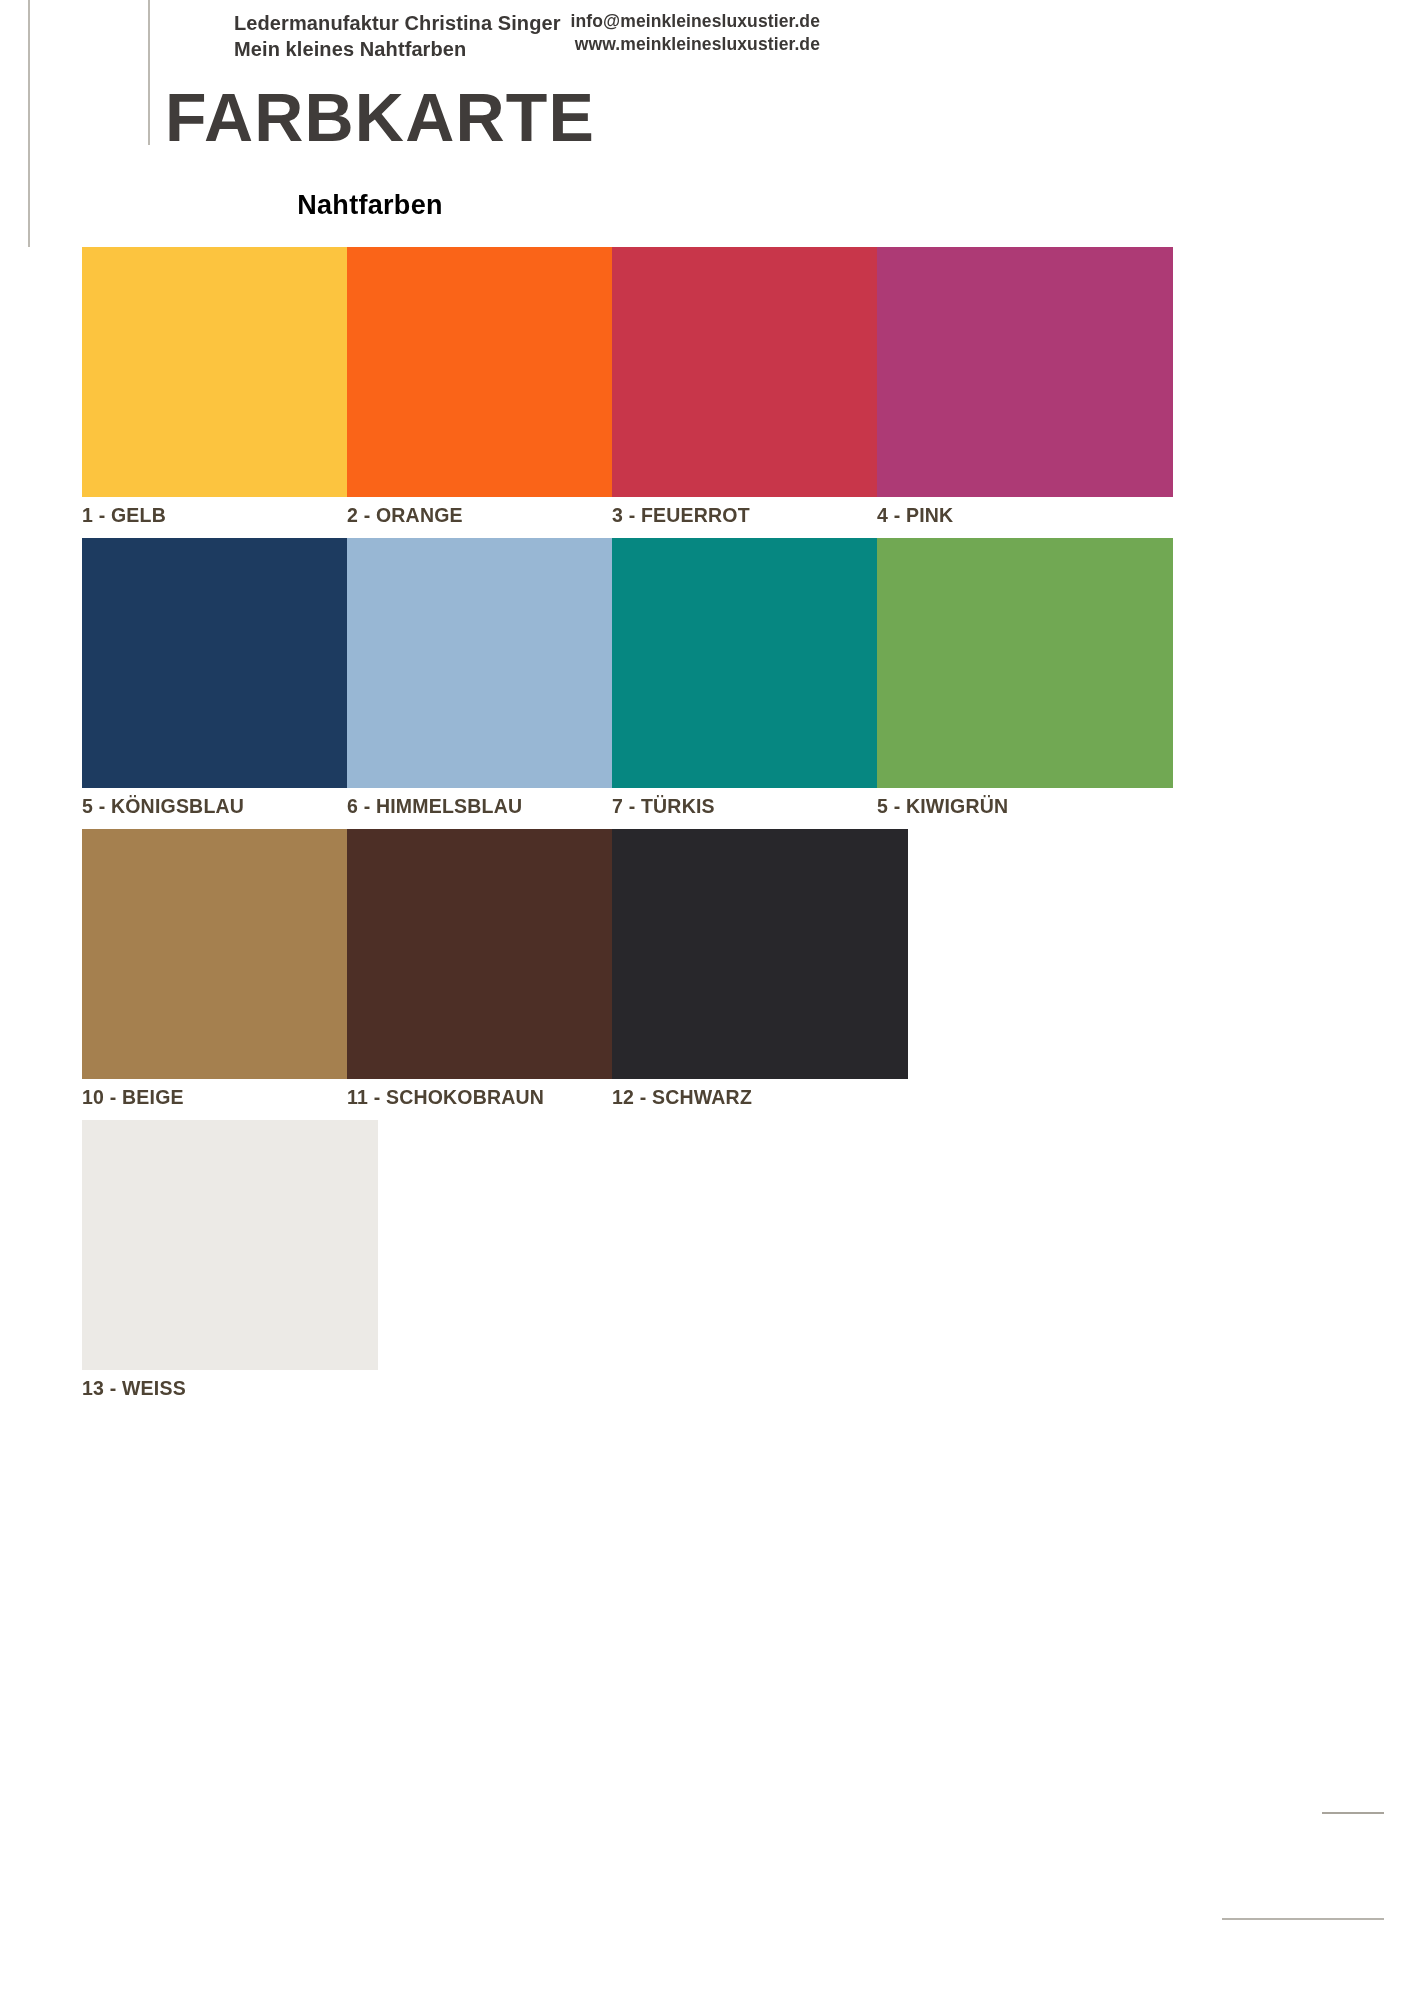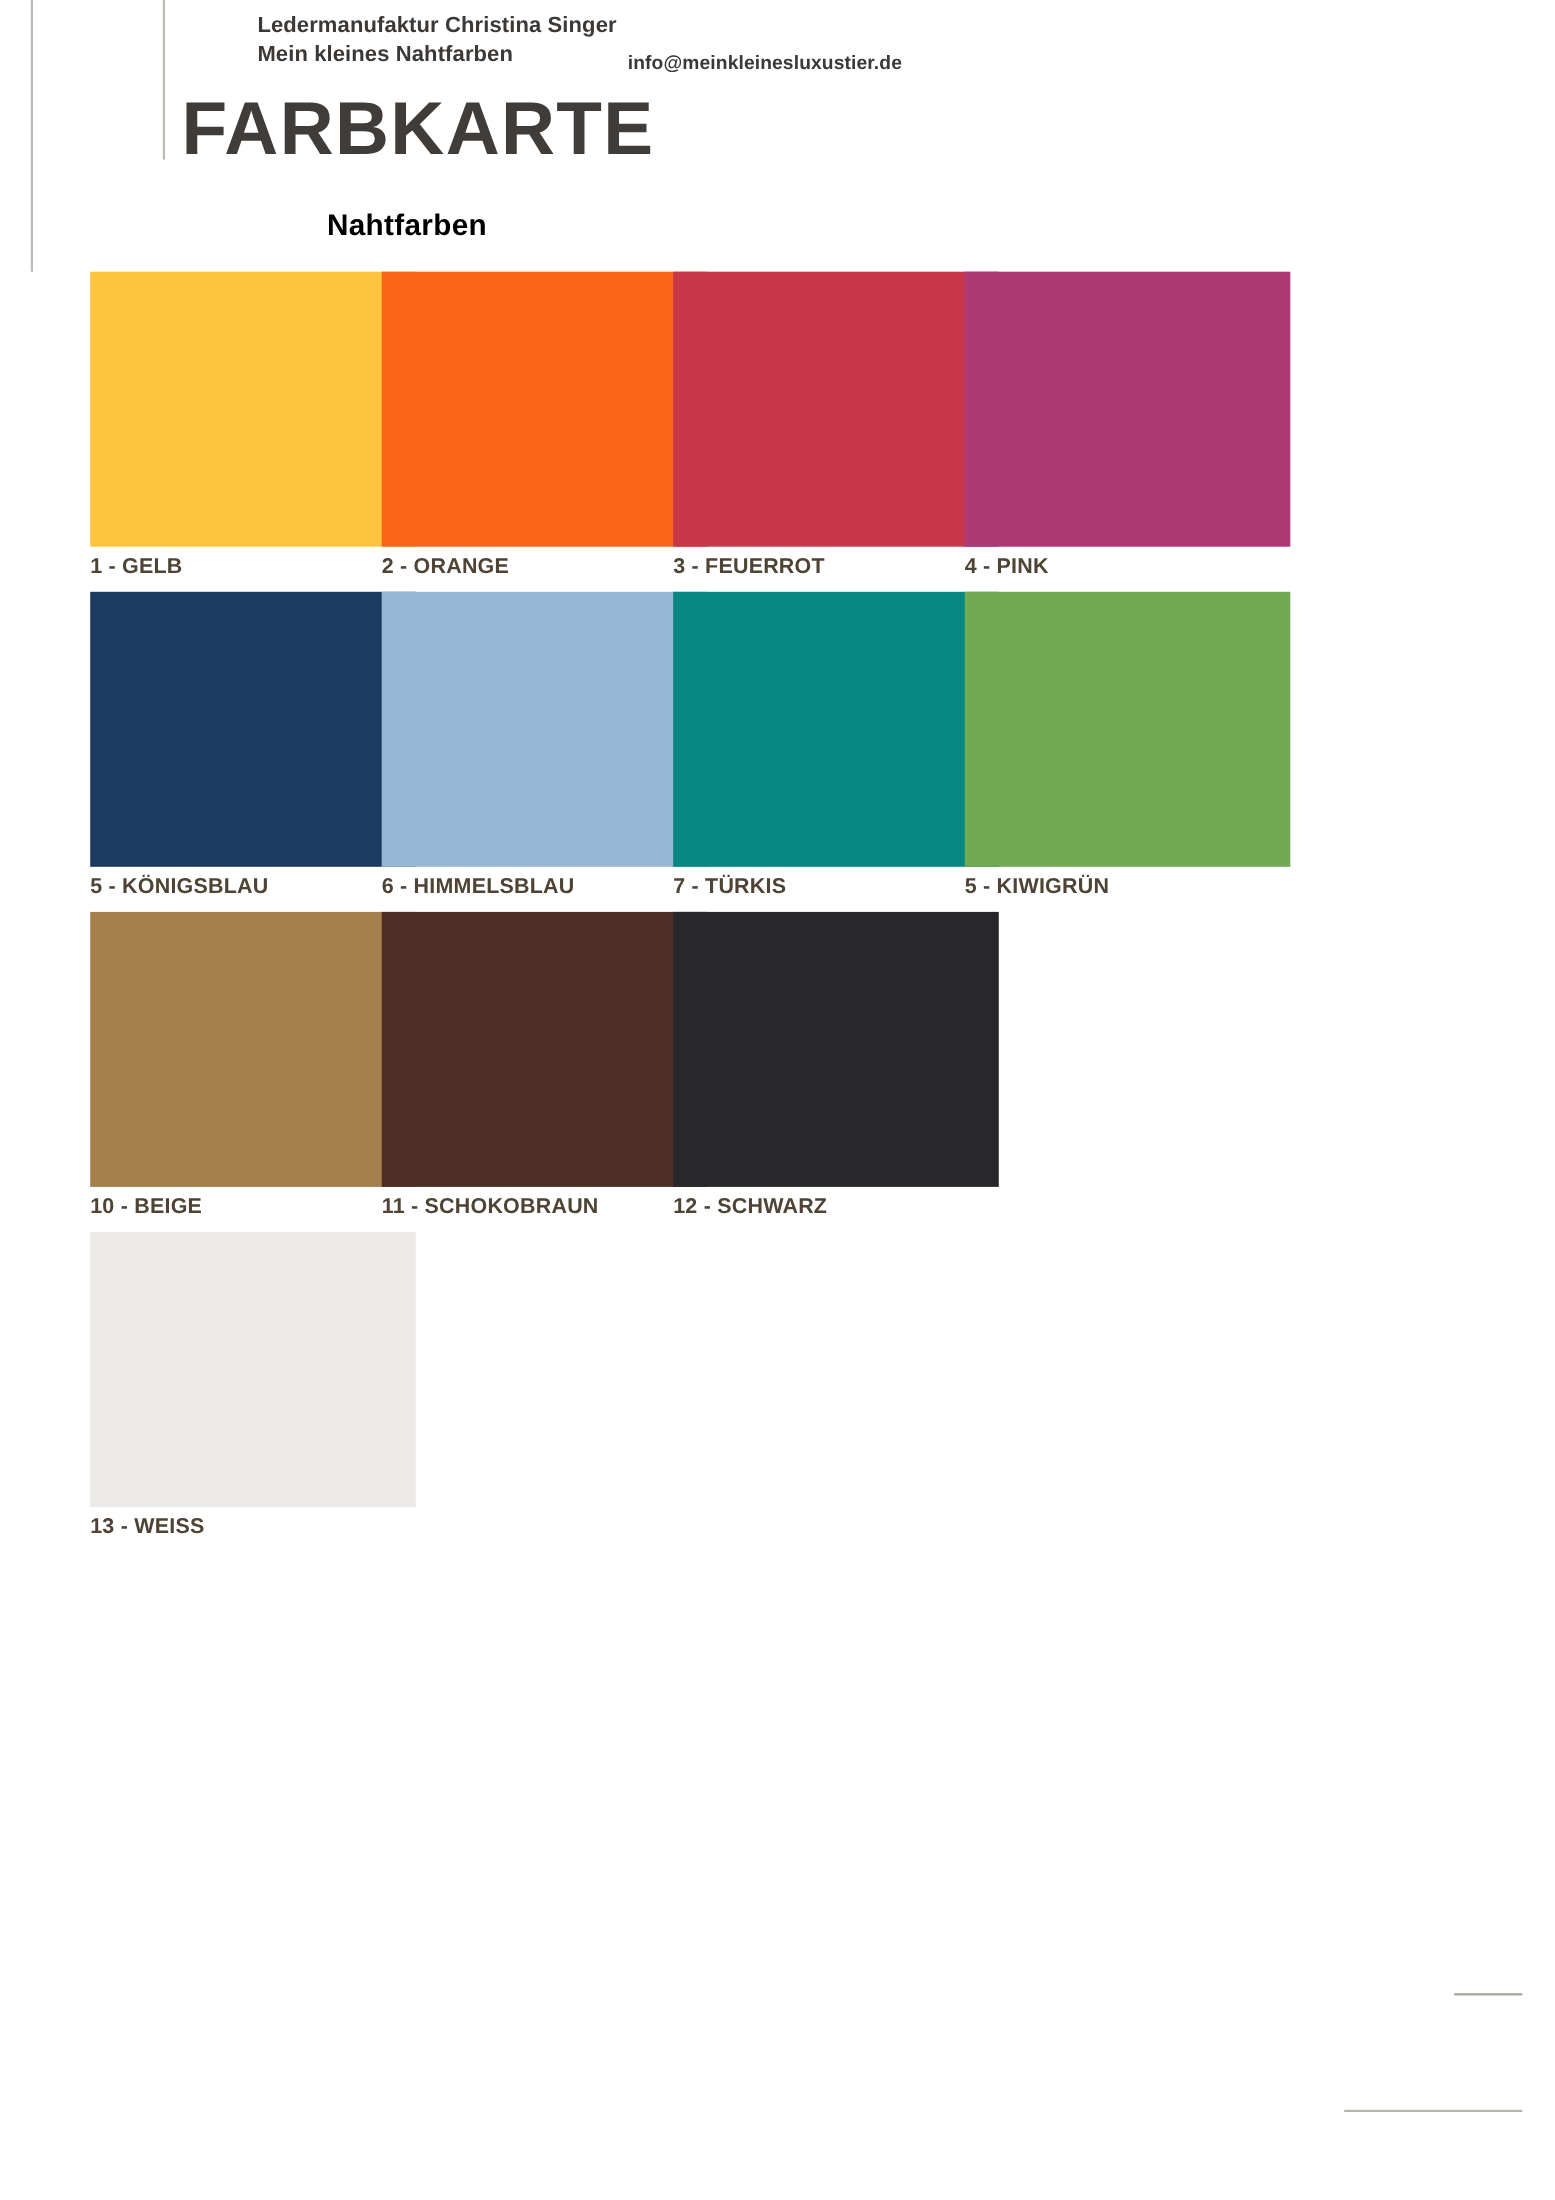--- a/index.html
+++ b/index.html
@@ -72,21 +72,20 @@
     position: absolute;
     right: 594px;
     top: 10px;
     text-align: right;
     font-size: 17.5px;
     font-weight: bold;
     color: #3b3836;
     line-height: 1.3em;
     letter-spacing: 0.1px;
     width: 500px;
-    margin-top: 36px;
   }
   .hdr-right .line { display: block; }
 
   
   .doc-title {
     position: absolute;
     left: 0;
     top: 78px;
     width: 1174px;
     text-align: center;
@@ -152,20 +151,21 @@
 <div class="hrule-1"></div>
 <div class="hrule-2"></div>
 
 <div class="header">
   <div class="hdr-left">
     <span class="line">Ledermanufaktur Christina Singer</span><br>
     <span class="line">Mein kleines Nahtfarben</span>
   </div>
   <div class="hdr-right">
     <span class="line">info@meinkleinesluxustier.de</span>
+    <span class="line">www.meinkleinesluxustier.de</span>
   </div>
 </div>
 
 <div class="doc-title">FARBKARTE</div>
 <div class="doc-subtitle">Nahtfarben</div>
 
 <div class="grid">
     <div class="grid-row">
       <div class="cell">
         <div class="swatch" style="background: rgb(252, 196, 63);"></div>

